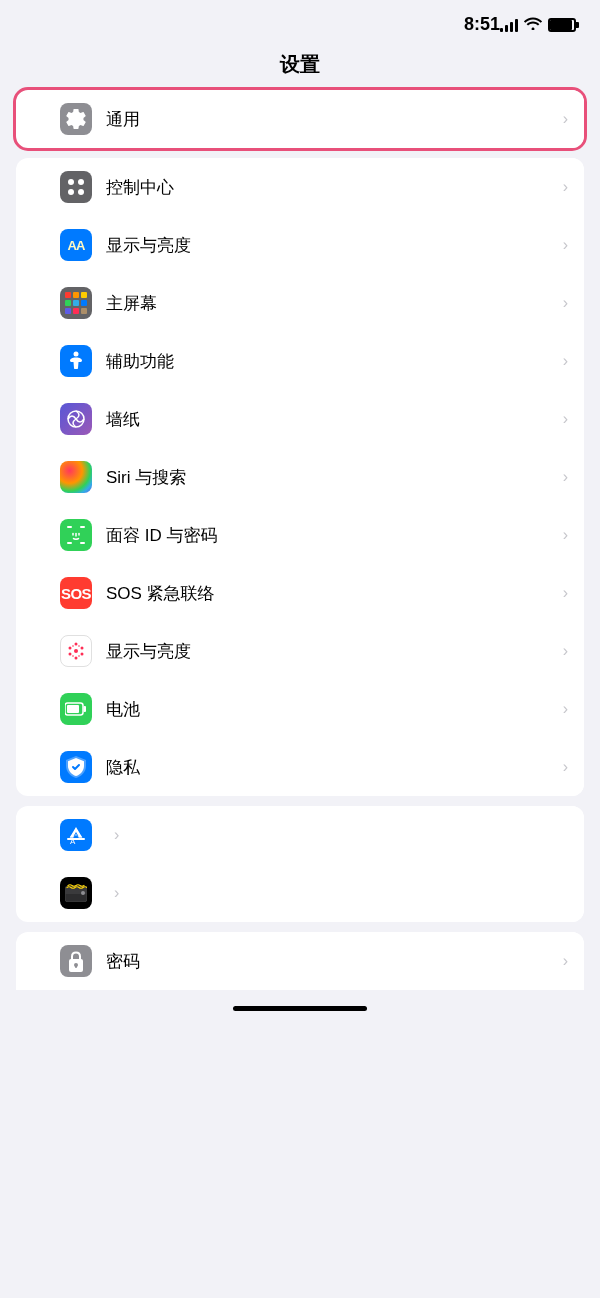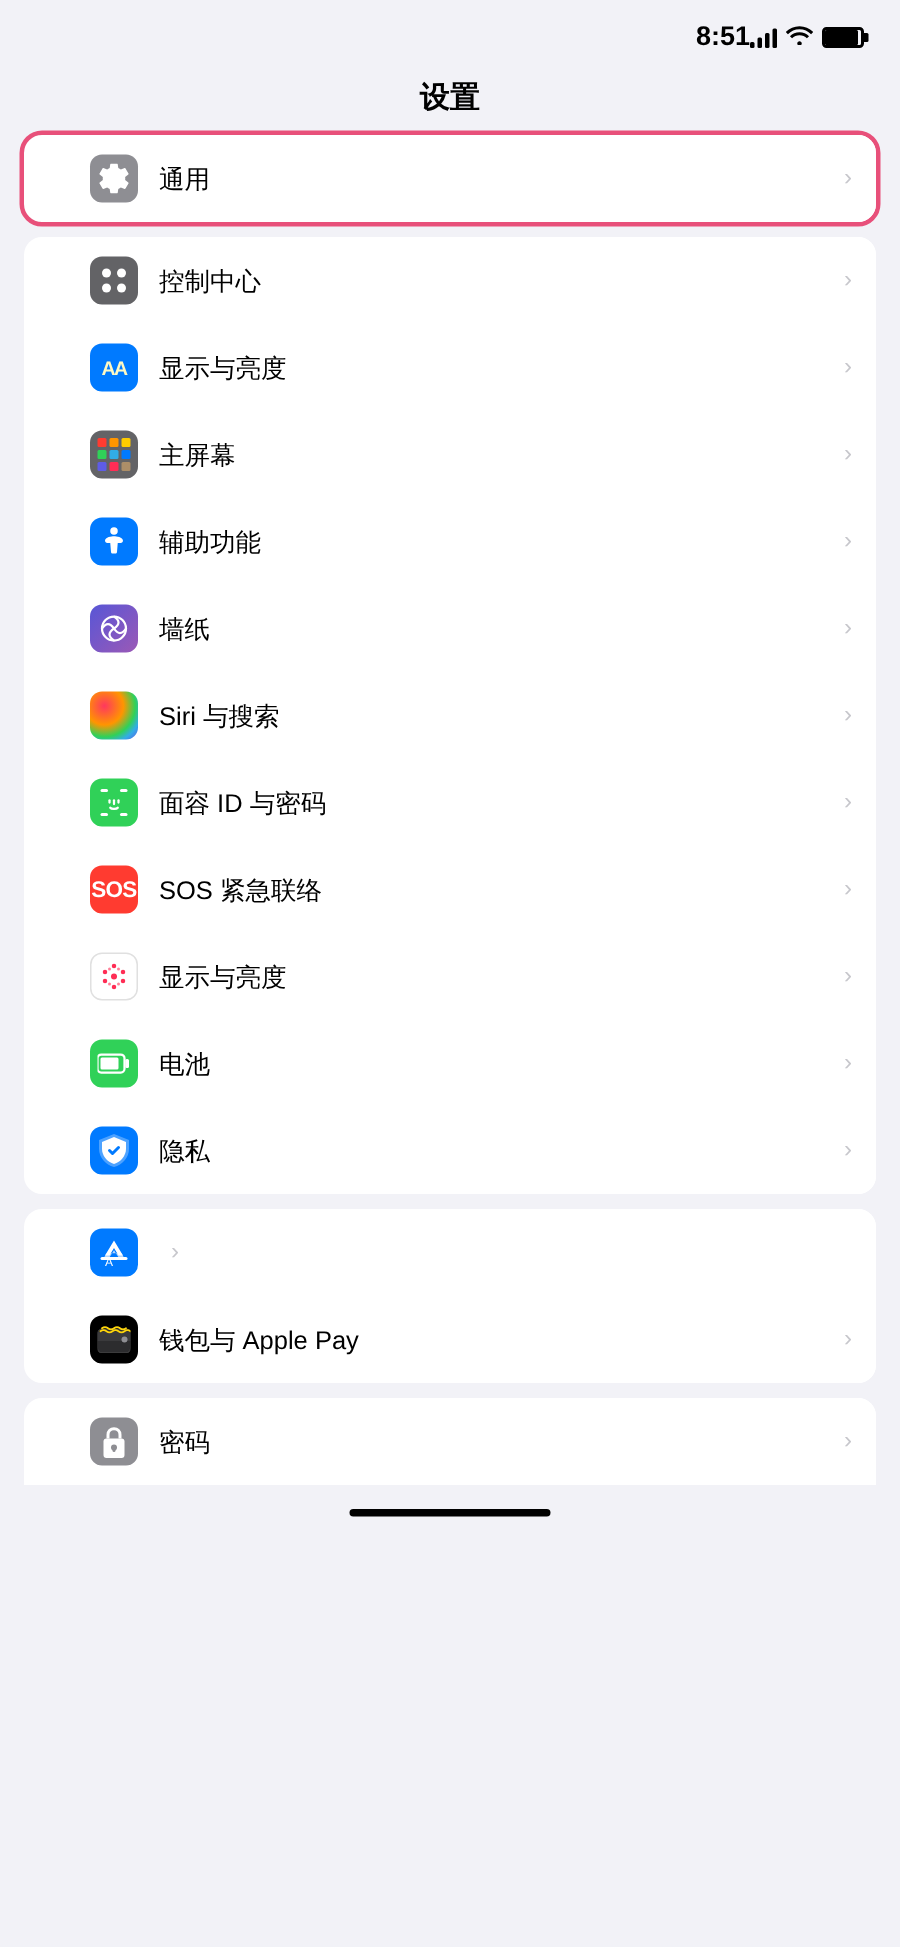--- a/index.html
+++ b/index.html
@@ -371,21 +371,20 @@
     <div class="item-icon icon-wallet">
       <svg width="22" height="18" viewBox="0 0 22 18" fill="none">
         <rect x="0" y="2" width="22" height="16" rx="3" fill="#2c2c2e"></rect>
         <rect x="0" y="2" width="22" height="16" rx="3" stroke="#555" stroke-width="0.5"></rect>
         <rect x="0" y="4" width="22" height="6" fill="#3a3a3c"></rect>
         <rect x="16" y="7" width="4" height="4" rx="2" fill="#8e8e93"></rect>
         <path d="M3 1.5 Q5 0 7 1.5 Q9 3 11 1.5 Q13 0 15 1.5 Q17 3 19 1.5" stroke="#ffd60a" stroke-width="1.2" fill="none" stroke-linecap="round"></path>
         <path d="M2 3.5 Q4 2 6 3.5 Q8 5 10 3.5 Q12 2 14 3.5 Q16 5 18 3.5 Q20 2 22 3.5" stroke="#ffd60a" stroke-width="1.2" fill="none" stroke-linecap="round"></path>
       </svg>
     </div>
-    <span class="item-label">钱包与 Apple Pay</span>
     <span class="chevron">›</span>
   </div>
 </div>
 
 <div class="settings-section" style="border-radius:12px 12px 0 0; margin-bottom: 0;">
   <div class="settings-item">
     <div class="item-icon icon-password">
       <svg width="18" height="22" viewBox="0 0 18 22" fill="white">
         <rect x="2" y="9" width="14" height="13" rx="2" fill="white"></rect>
         <path d="M5 9V6.5C5 4 6.7 2.5 9 2.5C11.3 2.5 13 4 13 6.5V9" stroke="white" stroke-width="2" fill="none"></path>

